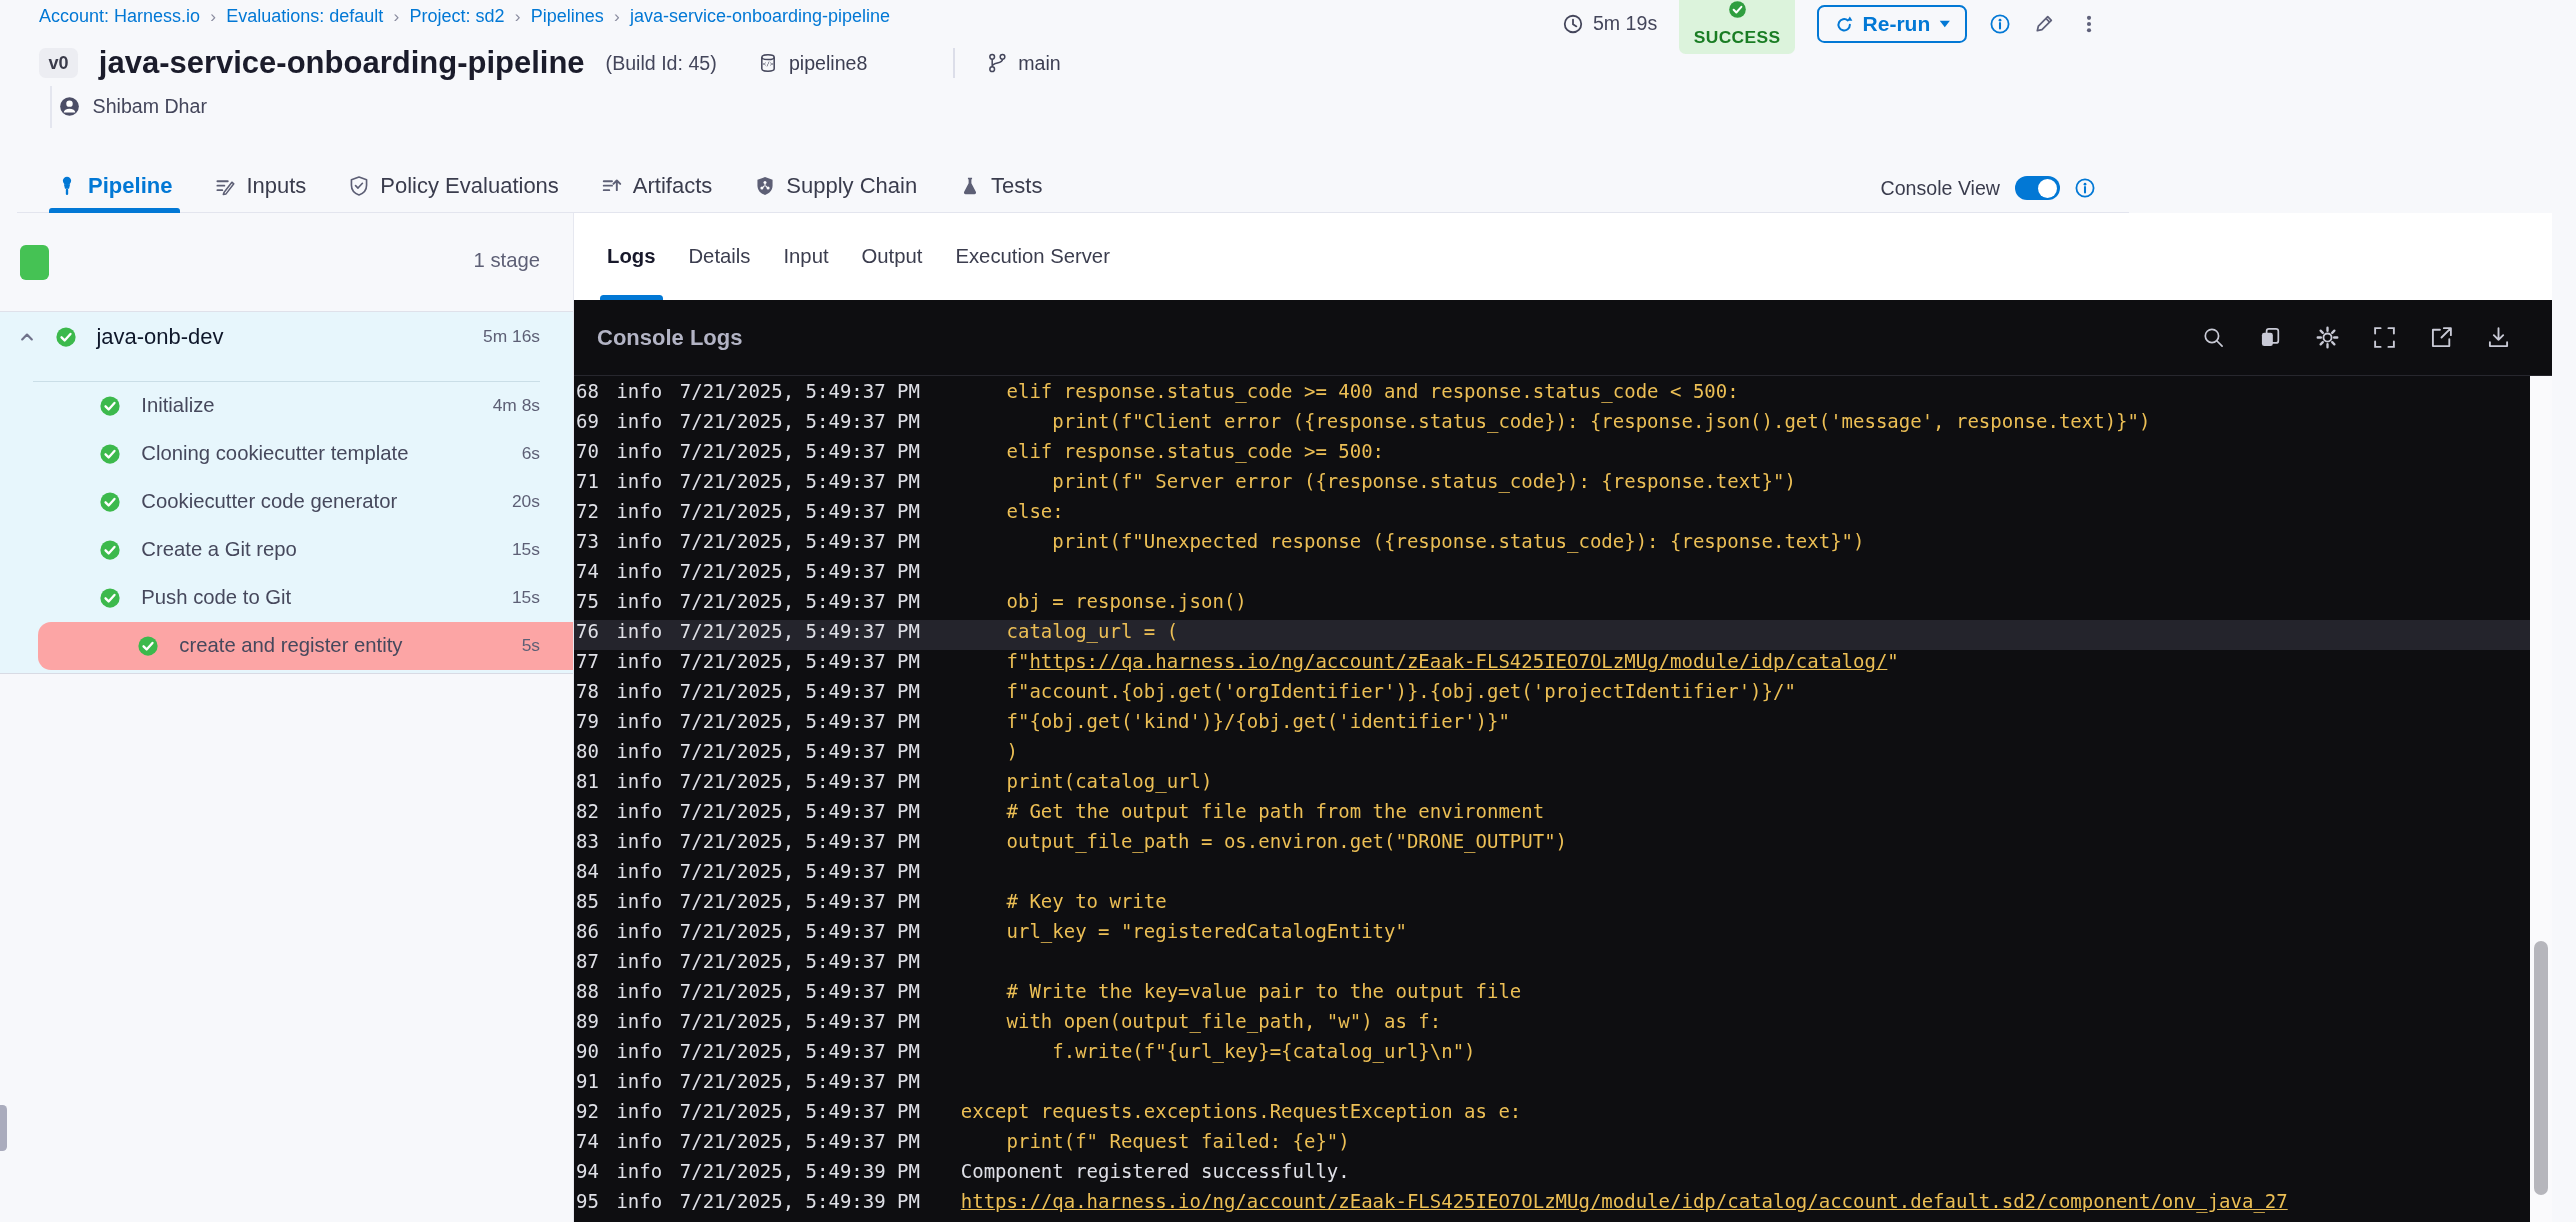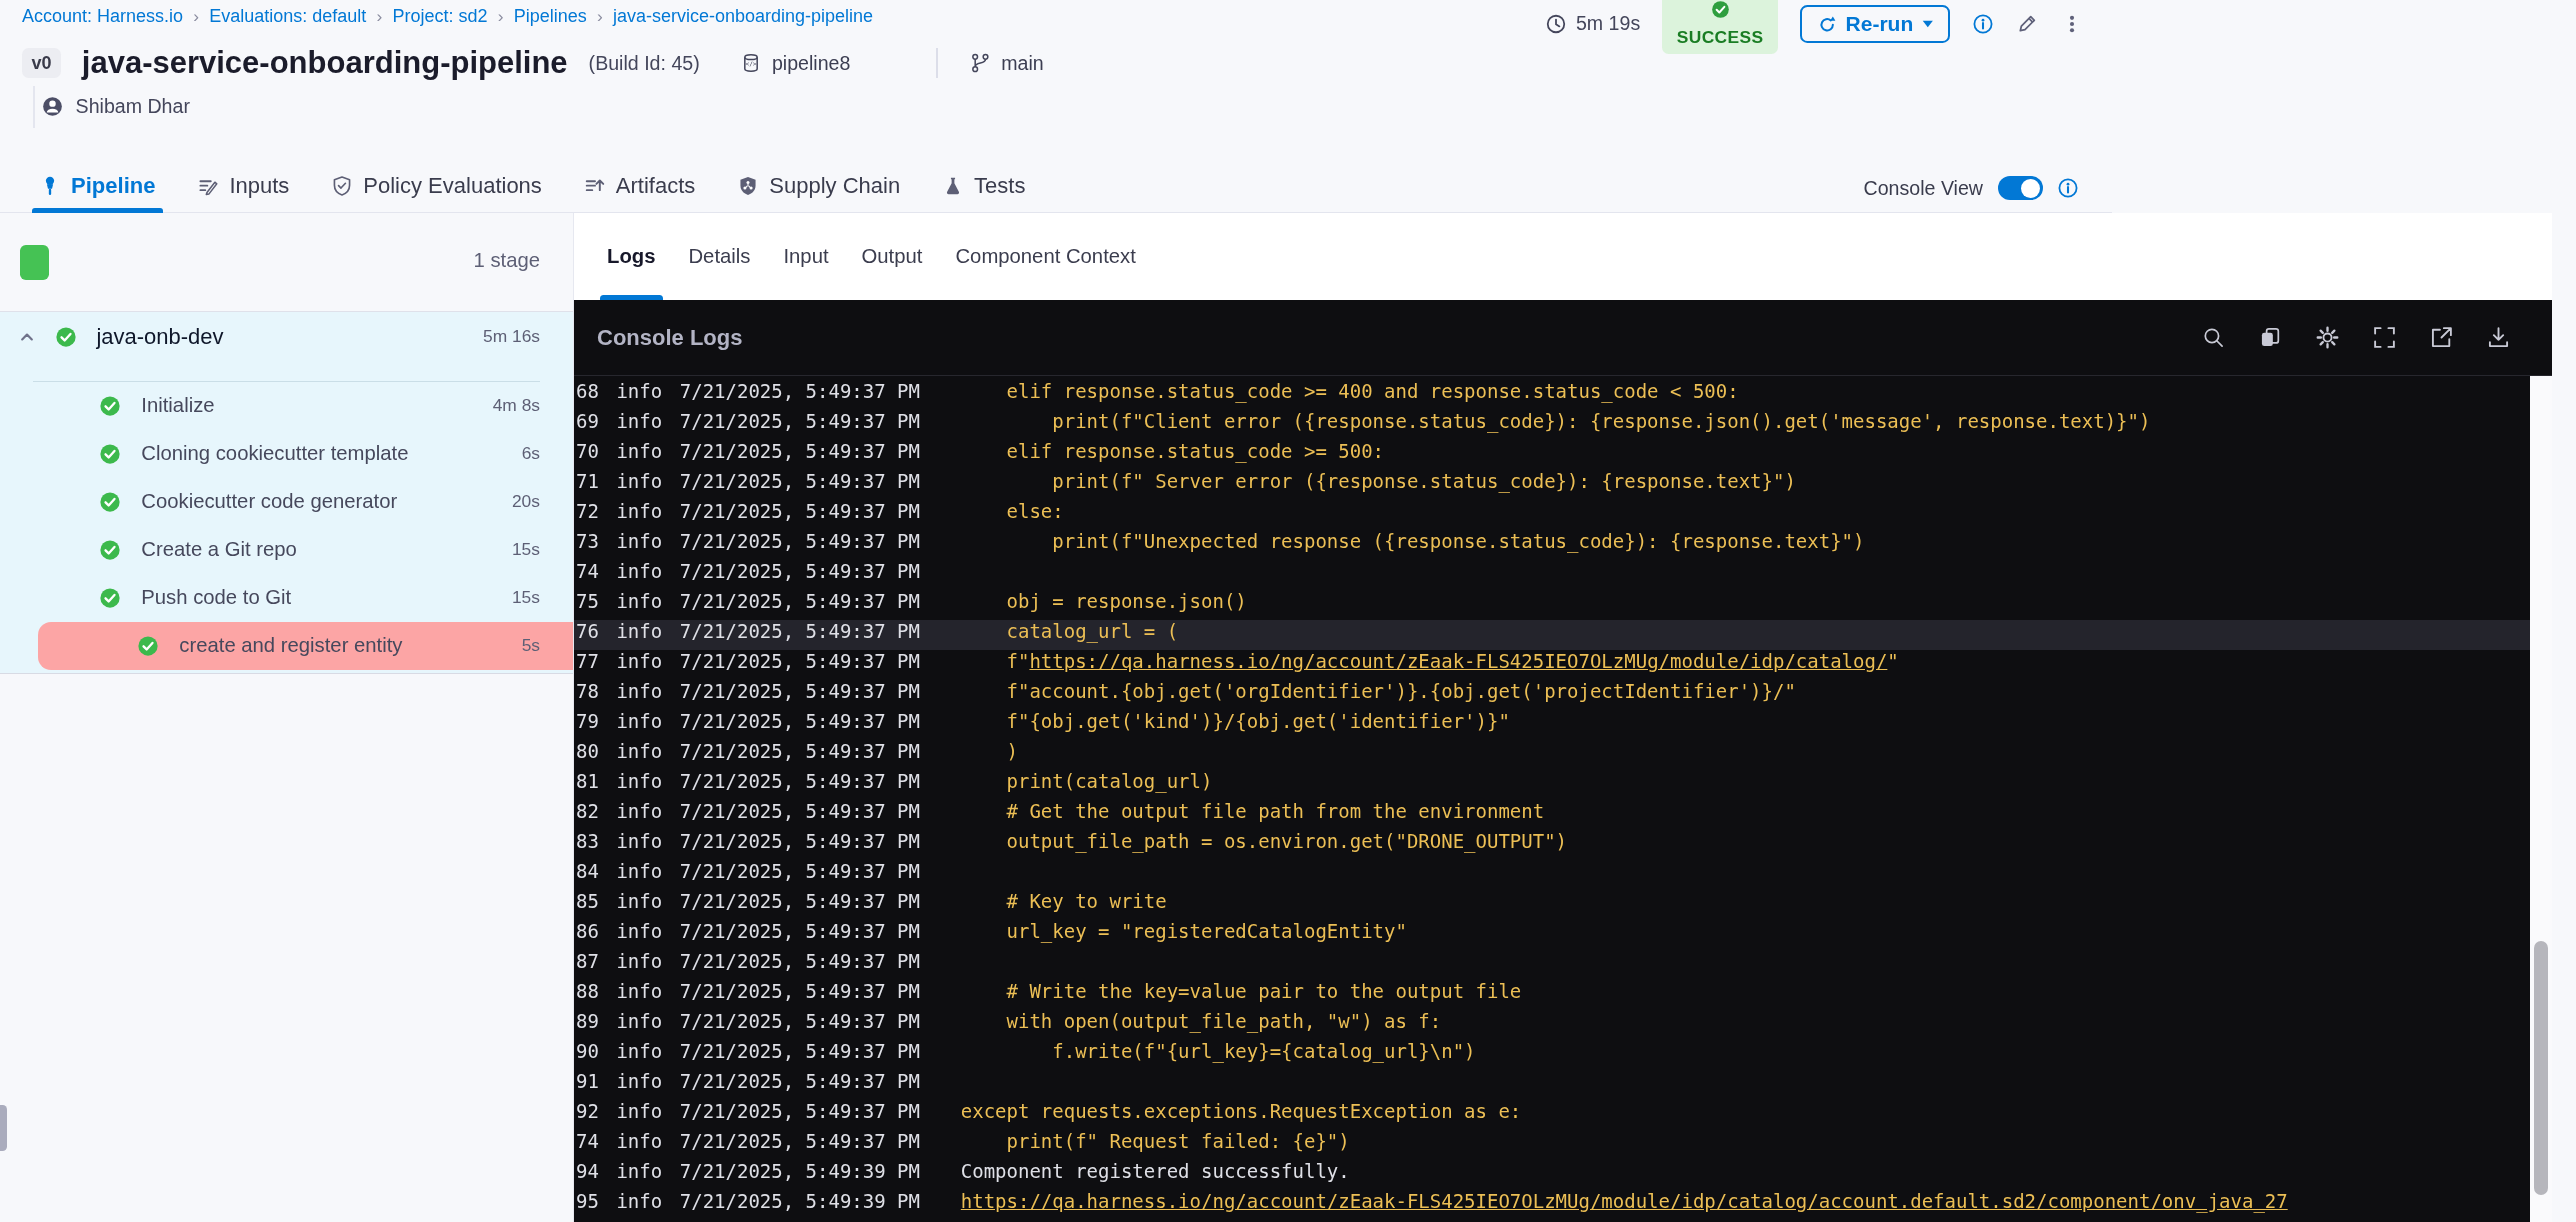--- a/index.html
+++ b/index.html
@@ -1,21 +1,21 @@
 <!DOCTYPE html>
 <html style="font-size:11.6px"><head>
 <meta charset="utf-8">
 <style>
   * { margin:0; padding:0; box-sizing:border-box; }
   html,body { width:2576px; height:1223px; overflow:hidden; background:#f7f8fb;
     font-family:"Liberation Sans", sans-serif; }
   .page { position:relative; width:2576px; height:1223px; }
 
   
-  .topbar { position:absolute; left:0; top:0; width:2112px; height:213px;
+  .topbar { position:absolute; left:17px; top:0; width:2112px; height:213px;
     background:#f7f8fb; border-bottom:0.7px solid #e3e5ee; }
   .breadcrumb { position:absolute; left:22px; top:5.8px; display:flex; gap:10.2px;
     align-items:center; font-size:18px; }
   .crumb { color:#0278d5; cursor:pointer; white-space:nowrap; }
   .crumb-sep { color:#8b8da0; font-size:17.4px; }
   .top-actions { position:absolute; right:29px; top:2.9px; height:42px;
     display:flex; align-items:center; gap:22px; }
   .duration { display:flex; align-items:center; gap:8.7px; color:#44465b; font-size:19.6px; }
   .badge-success { display:flex; align-items:center; gap:7.3px; background:#dcf3dc;
     color:#1a7d24; font-weight:700; font-size:17.4px; letter-spacing:0.4px;
@@ -383,21 +383,21 @@
         <span class="step-dur">5s</span>
       </div>
     </div>
   </div>
 
   <div class="logtabs">
     <div class="ltab active">Logs</div>
     <div class="ltab">Details</div>
     <div class="ltab">Input</div>
     <div class="ltab">Output</div>
-    <div class="ltab">Component Context</div>
+    <div class="ltab">Execution Server</div>
   </div>
 
   <div class="console">
     <div class="console-head">
       <span class="console-title">Console Logs</span>
       <span class="head-icons">
         <span class="icon-btn">
           <svg width="25" height="25" viewBox="0 0 32 32">
               <circle cx="14" cy="14" r="8.5" fill="none" stroke="#c9cad6" stroke-width="2.2"></circle>
               <path d="M20.5 20.5 27 27" stroke="#c9cad6" stroke-width="2.2" stroke-linecap="round"></path>

